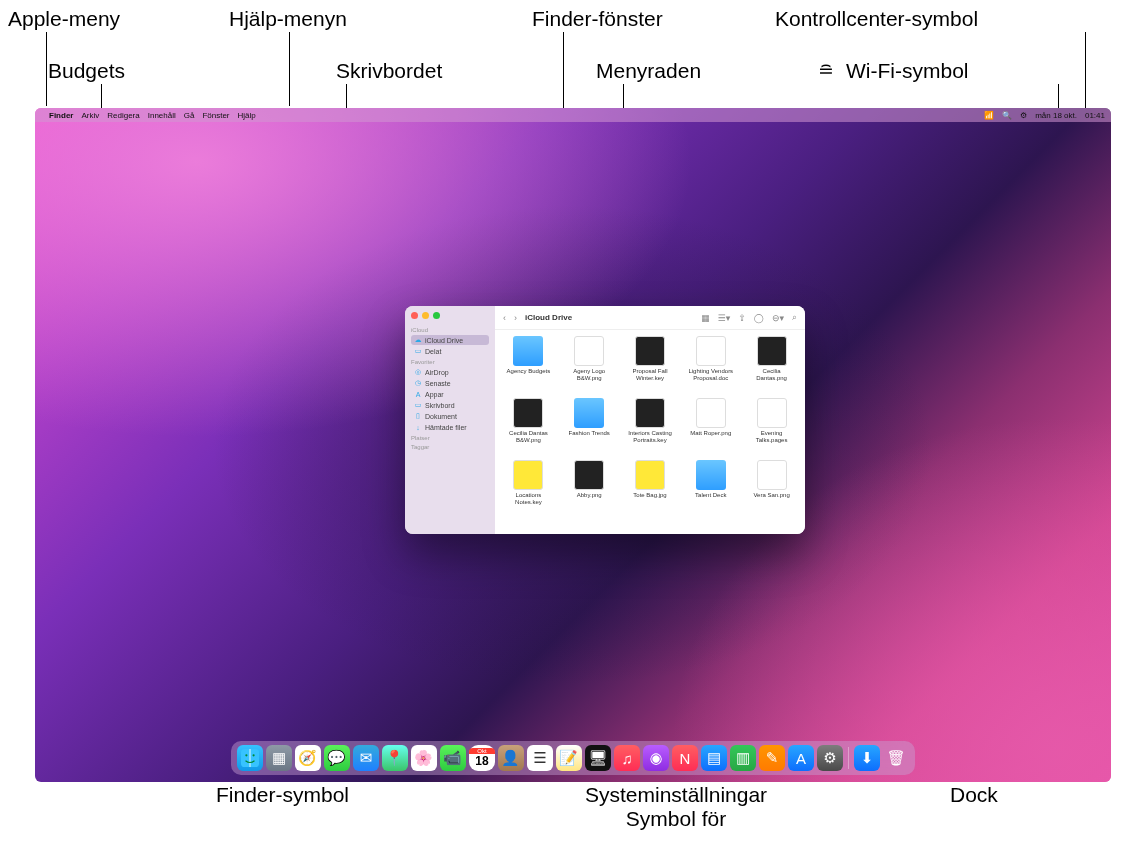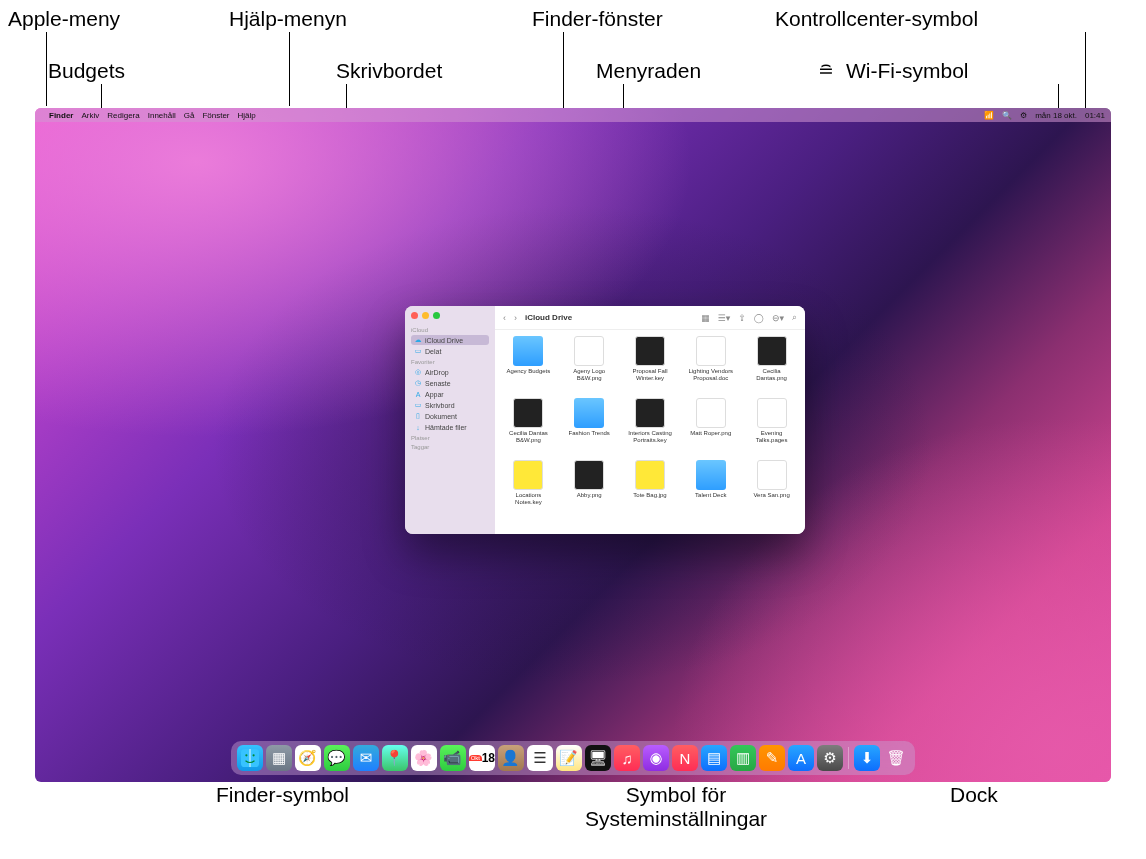--- a/index.html
+++ b/index.html
@@ -87,22 +87,22 @@
   <div class="callout-line" style="left:1085px; top:32px; width:1px; height:76px;"></div>
 
   <span class="callout" style="left:818px; top:59px; font-size:19px;">≘</span>
   <div class="callout" style="left:846px; top:59px;">Wi-Fi-symbol</div>
   <div class="callout-line" style="left:1058px; top:84px; width:1px; height:24px;"></div>
 
   <div class="callout" style="left:216px; top:783px;">Finder-symbol</div>
   <div class="callout-line" style="left:251px; top:750px; width:1px; height:30px;"></div>
 
   <div class="callout" style="left:585px; top:783px; text-align:center;">
+    <div>Systeminställningar</div>
     <div>Symbol för</div>
-    <div>Systeminställningar</div>
   </div>
   <div class="callout-line" style="left:888px; top:750px; width:1px; height:30px;"></div>
   <div class="callout-line" style="left:778px; top:780px; width:110px; height:1px;"></div>
 
   <div class="callout" style="left:950px; top:783px;">Dock</div>
   <div class="callout-line" style="left:975px; top:744px; width:1px; height:36px;"></div>
 </div>
 
 <div class="screen">
 
@@ -258,21 +258,21 @@
           <path d="M5 13q5 4 10 0" stroke="#083" fill="none" stroke-width="1.3"></path>
         </svg>
       </div>
     <div class="dicon" style="background:linear-gradient(#8e9aa6,#6b7785);">▦</div>
     <div class="dicon" style="background:#fff;color:#1e90ff;">🧭</div>
     <div class="dicon" style="background:linear-gradient(#5af25a,#2ecc40);">💬</div>
     <div class="dicon" style="background:linear-gradient(#34aadc,#1e80ff);">✉</div>
     <div class="dicon" style="background:linear-gradient(#6fe,#3ac569);">📍</div>
     <div class="dicon" style="background:#fff;">🌸</div>
     <div class="dicon" style="background:linear-gradient(#5af25a,#2ecc40);">📹</div>
-    <div class="dicon" style="background:#fff;color:#000;flex-direction:row;font-size:6px;">
+    <div class="dicon" style="background:#fff;color:#000;flex-direction:column;font-size:6px;border-radius:9px;">
         <div style="background:#ff3b30;color:#fff;width:100%;text-align:center;border-radius:4px 4px 0 0;">Okt</div>
         <div style="font-size:12px;font-weight:600;">18</div>
       </div>
     <div class="dicon" style="background:linear-gradient(#c7a17a,#a07850);">👤</div>
     <div class="dicon" style="background:#fff;color:#333;">☰</div>
     <div class="dicon" style="background:linear-gradient(#fff,#ffe680);color:#333;">📝</div>
     <div class="dicon" style="background:#111;">🖥</div>
     <div class="dicon" style="background:linear-gradient(#ff5e62,#ff2d55);">♫</div>
     <div class="dicon" style="background:linear-gradient(#b95cff,#8e2de2);">◉</div>
     <div class="dicon" style="background:linear-gradient(#ff5e62,#ff2d55);">N</div>

